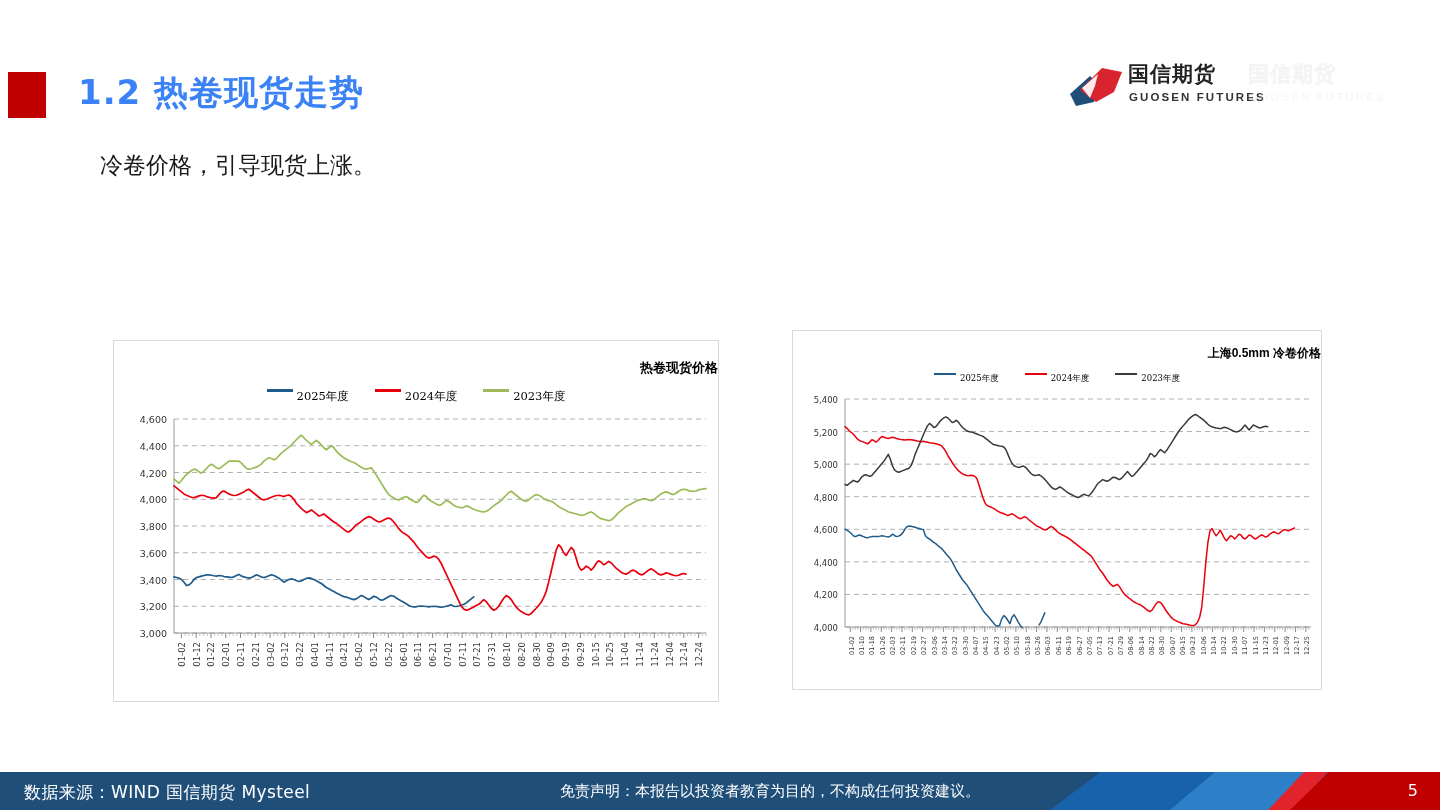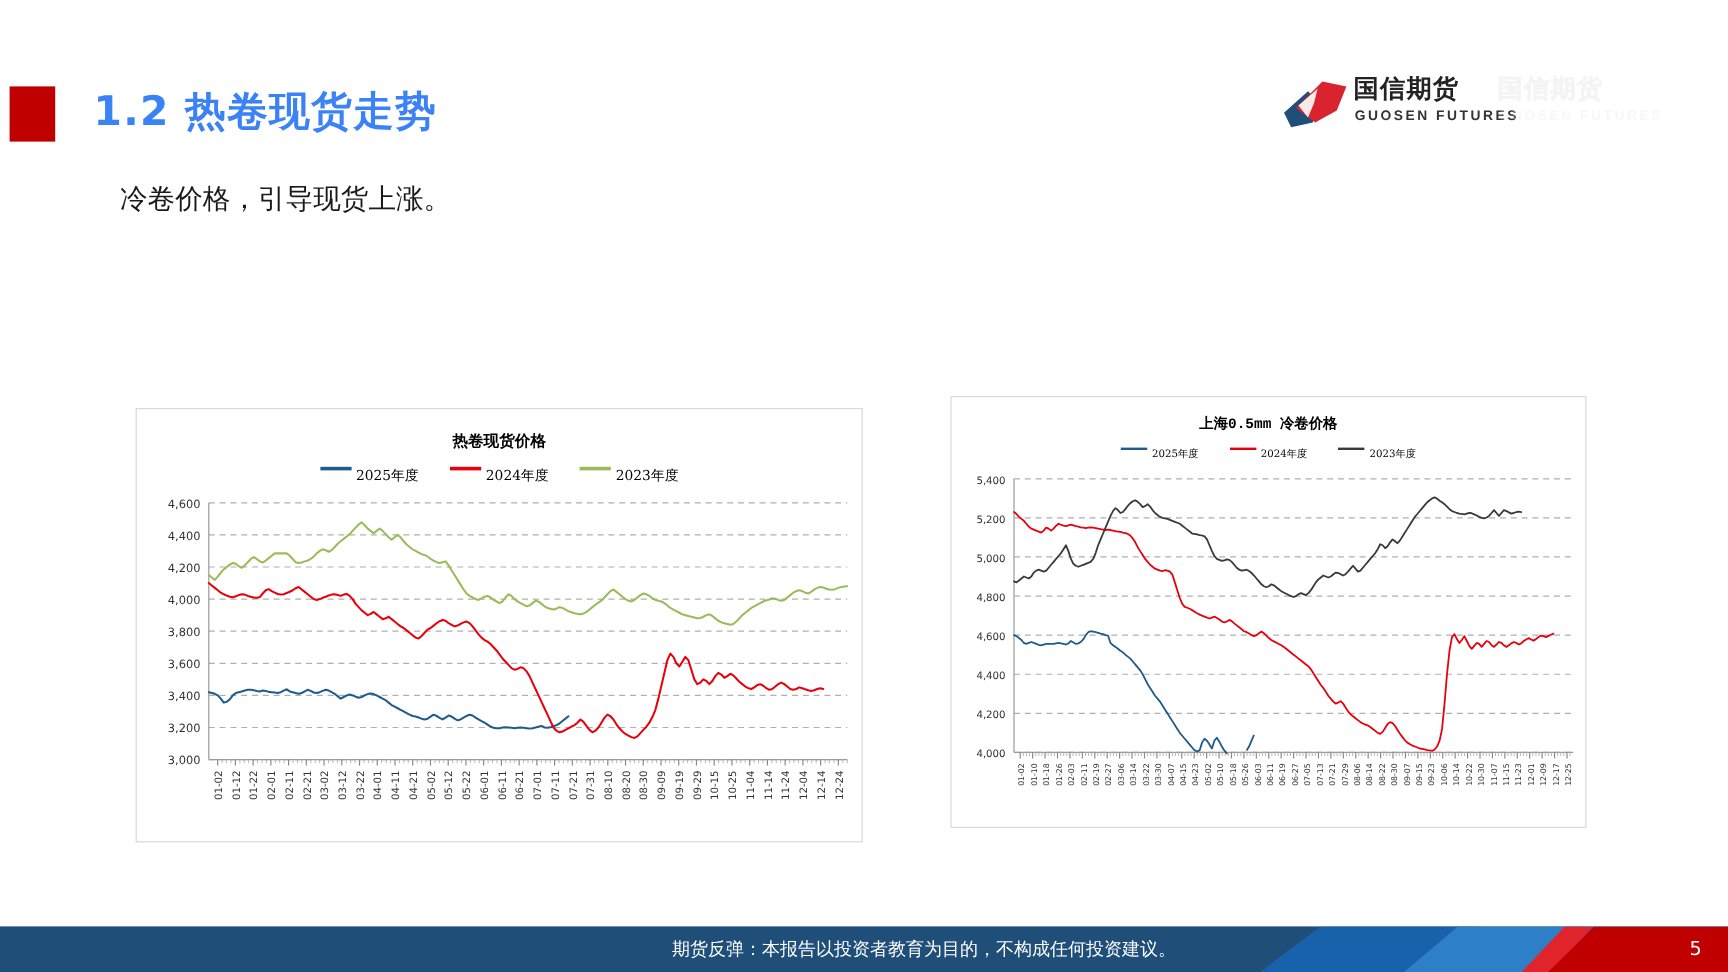--- a/index.html
+++ b/index.html
@@ -22,22 +22,22 @@
   .logo-en{position:absolute;left:61px;top:33px;font-size:11.5px;font-weight:bold;color:#333;
     letter-spacing:2.1px;font-family:"Liberation Sans",sans-serif;}
   .logo-wm{position:absolute;left:1188px;top:58px;width:210px;height:56px;opacity:.30;}
   .logo-wm .logo-cn{color:#e3e3e3;-webkit-text-stroke:.6px #dcdcdc;}
   .logo-wm .logo-en{color:#e8e8e8;}
 
   
   .chart-box{position:absolute;background:#fff;border:1px solid #d9d9d9;}
   #chart-left{left:113px;top:340px;width:604px;height:360px;}
   #chart-right{left:792px;top:330px;width:528px;height:358px;}
-  .chart-title{position:absolute;left:0;right:0;text-align:center;
-    font-family:Liberation Mono, monospace;font-weight:bold;color:#000;}
+  .chart-title{position:absolute;left:0;right:0;text-align:right;
+    font-family:Liberation Sans, sans-serif;font-weight:bold;color:#000;}
   #chart-left .chart-title{top:18px;font-size:13px;}
   #chart-right .chart-title{top:14px;font-size:12px;}
   .legend{position:absolute;left:0;right:0;display:flex;justify-content:center;
     align-items:center;gap:26px;}
   #chart-left .legend{top:48px;}
   #chart-right .legend{top:42px;}
   .legend-item{display:flex;align-items:flex-start;gap:4px;}
   .legend-swatch{display:block;height:2.6px;width:26px;}
   .legend-label{font-family:"DejaVu Serif","Liberation Serif",serif;color:#000;}
   #chart-left .legend-label{font-size:11.5px;}
@@ -576,15 +576,16 @@
         <path d="M52.00,153.50L54.06,154.31L56.12,152.69L58.19,151.06L60.25,149.43L62.31,150.24L64.37,151.06L66.43,149.43L68.50,146.17L70.56,144.54L72.62,143.73L74.68,144.54L76.74,145.36L78.81,144.54L80.87,142.10L82.93,139.66L84.99,137.21L87.05,134.77L89.12,132.33L91.18,129.89L93.24,126.63L95.30,123.37L97.36,128.26L99.42,134.77L101.49,138.84L103.55,140.47L105.61,141.29L107.67,140.47L109.73,139.66L111.80,138.84L113.86,138.03L115.92,137.21L117.98,134.77L120.04,129.89L122.11,123.37L124.17,118.49L126.23,113.60L128.29,108.71L130.35,103.83L132.42,98.94L134.48,94.87L136.54,92.43L138.60,94.06L140.66,96.50L142.73,95.69L144.79,93.24L146.85,90.47L148.91,88.36L150.97,86.73L153.04,85.91L155.10,87.22L157.16,89.17L159.22,91.61L161.28,90.80L163.35,89.17L165.41,91.13L167.47,94.06L169.53,96.50L171.59,98.13L173.65,99.76L175.72,100.57L177.78,100.90L179.84,101.39L181.90,102.20L183.96,103.01L186.03,103.83L188.09,104.64L190.15,105.46L192.21,107.09L194.27,108.71L196.34,110.34L198.40,111.97L200.46,113.60L202.52,113.93L204.58,114.41L206.65,114.90L208.71,115.23L210.77,116.04L212.83,118.49L214.89,123.37L216.96,128.26L219.02,132.33L221.08,134.77L223.14,135.59L225.20,136.40L227.27,136.07L229.33,135.10L231.39,135.59L233.45,137.21L235.51,139.66L237.58,142.10L239.64,143.73L241.70,144.54L243.76,144.22L245.82,143.73L247.88,144.87L249.95,146.50L252.01,148.61L254.07,151.06L256.13,153.50L258.19,155.94L260.26,157.57L262.32,158.39L264.38,157.57L266.44,155.94L268.50,156.76L270.57,158.39L272.63,160.01L274.69,161.64L276.75,162.78L278.81,163.76L280.88,164.90L282.94,165.71L285.00,166.53L287.06,165.71L289.12,164.09L291.19,163.27L293.25,164.09L295.31,164.90L297.37,163.27L299.43,160.83L301.50,157.57L303.56,154.31L305.62,151.87L307.68,150.24L309.74,148.61L311.81,149.43L313.87,150.24L315.93,149.43L317.99,147.80L320.05,146.17L322.12,146.50L324.18,147.47L326.24,148.61L328.30,147.47L330.36,145.36L332.42,142.91L334.49,140.47L336.55,142.91L338.61,145.36L340.67,144.54L342.73,142.10L344.80,139.66L346.86,137.21L348.92,134.77L350.98,132.33L353.04,129.89L355.11,126.63L357.17,122.56L359.23,123.37L361.29,125.81L363.35,124.19L365.42,120.93L367.48,118.49L369.54,120.11L371.60,121.74L373.66,119.30L375.73,116.04L377.79,112.79L379.85,109.53L381.91,106.27L383.97,103.01L386.04,99.76L388.10,97.31L390.16,94.87L392.22,92.43L394.28,89.99L396.35,87.54L398.41,85.91L400.47,84.29L402.53,83.47L404.59,84.61L406.65,86.24L408.72,87.54L410.78,89.17L412.84,91.13L414.90,93.24L416.96,94.87L419.03,95.69L421.09,96.50L423.15,96.99L425.21,97.31L427.27,97.64L429.34,96.99L431.40,96.34L433.46,96.66L435.52,97.64L437.58,98.62L439.65,99.76L441.71,100.57L443.77,100.90L445.83,100.25L447.89,98.94L449.96,96.50L452.02,94.06L454.08,96.50L456.14,98.94L458.20,96.50L460.27,94.06L462.33,94.87L464.39,96.01L466.45,96.99L468.51,96.50L470.58,95.69L472.64,95.36L474.70,95.69" fill="none" stroke="#3A3A3A" stroke-width="1.5" stroke-linejoin="round" stroke-linecap="round"></path>
       </svg>
     </div>
 </div>
 
 <div class="footer">
   <div class="f-shape f-blue1"></div>
   <div class="f-shape f-blue2"></div>
   <div class="f-shape f-redtip"></div>
   <div class="f-shape f-red"></div>
-  <div class="footer-disc">期货反弹：本报告以投资者教育为目的，不构成任何投资建议。</div>
+  <div class="footer-src">数据来源：WIND 国信期货 Mysteel</div>
+  <div class="footer-disc">免责声明：本报告以投资者教育为目的，不构成任何投资建议。</div>
   <div class="footer-page">5</div>
 </div>
 
 </body></html>

